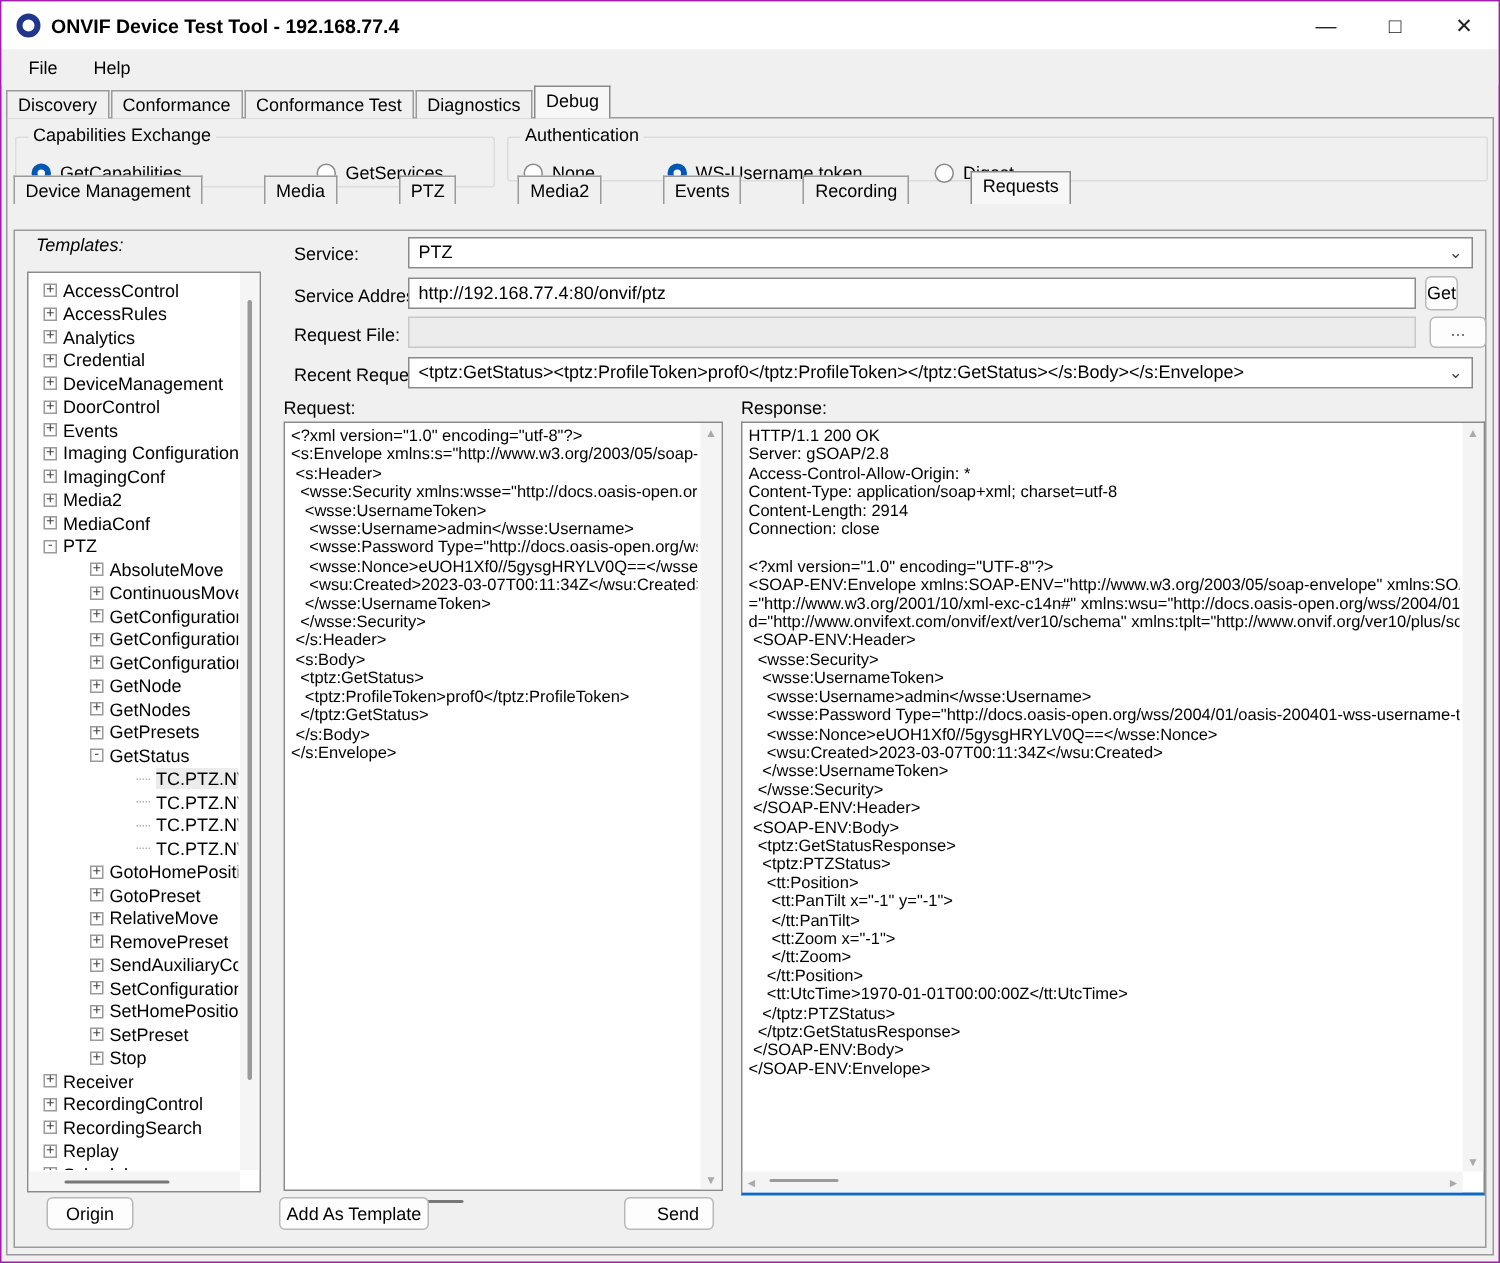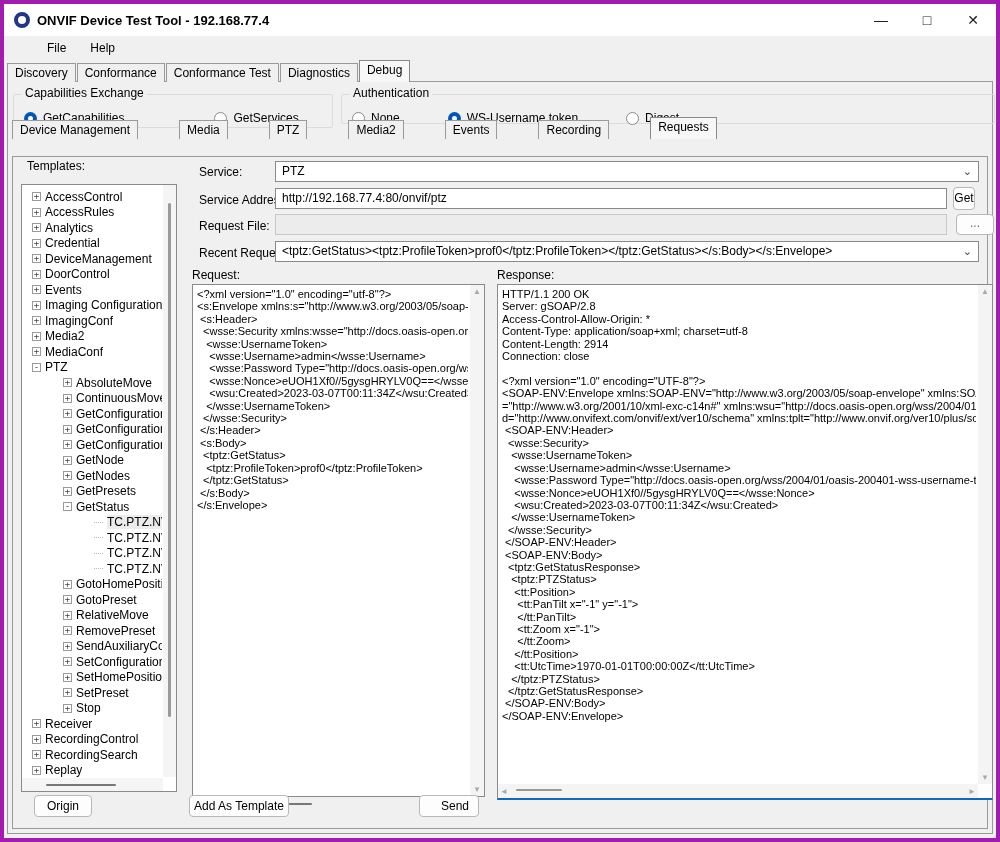--- a/index.html
+++ b/index.html
@@ -1,28 +1,28 @@
 <!DOCTYPE html>
 <html><head>
 <meta charset="utf-8">
 <style>
   * { margin:0; padding:0; box-sizing:border-box; }
   html,body { width:1000px; height:842px; }
   body { font-family:"Liberation Sans", sans-serif; font-size:12px; color:#000; background:#e8e8e8; }
-  .window { position:relative; width:1000px; height:842px; background:#f0f0f0; border:4px solid #a21caf; overflow:hidden; }
+  .window { position:relative; width:1000px; height:842px; background:#f0f0f0; border:1px solid #a21caf; overflow:hidden; }
 
   
   .titlebar { display:flex; align-items:center; height:32px; background:#ffffff; padding-left:10px; }
   .logo { width:16px; height:16px; border-radius:50%; border:4px solid #20368c; background:#fff; margin-right:7px; }
   .title-text { font-size:13px; font-weight:bold; }
   .win-controls { margin-left:auto; display:flex; height:100%; }
   .win-btn { width:46px; height:100%; display:flex; align-items:center; justify-content:center; font-size:14px; color:#222; }
 
   
-  .menubar { display:flex; gap:4px; height:24px; align-items:center; padding-left:8px; background:#f0f0f0;margin-left:25px; }
+  .menubar { display:flex; gap:4px; height:24px; align-items:center; padding-left:8px; background:#f0f0f0; }
   .menu-item { padding:3px 10px; }
 
   
   .tabstrip { display:flex; align-items:flex-end; height:22px; padding-left:3px; position:relative; z-index:2; }
   .tab { padding:3px 7px 3px 7px; border:1px solid #9a9a9a; border-bottom:none; background:#f0f0f0; margin-right:1px; height:19px; line-height:13px; }
   .tab.active { background:#f7f7f7; height:22px; margin-top:-3px; position:relative; z-index:3; border-color:#8a8a8a; }
   .page { position:absolute; left:3px; right:3px; border:1px solid #9a9a9a; background:#f0f0f0; }
   .debug-page { top:77px; bottom:4px; }
 
   
@@ -31,21 +31,21 @@
   .radio-row { position:absolute; top:16px; left:10px; right:6px; display:flex; }
   .radio { display:flex; align-items:center; gap:6px; }
   .rdot { width:13px; height:13px; border-radius:50%; background:#fff; border:1px solid #8a8a8a; flex:0 0 auto; }
   .rdot.on { border:4px solid #0057b8; }
 
   
   .subtabs { position:absolute; top:38px; left:4px; display:flex; align-items:center; z-index:2;gap:40px; }
   .req-page { position:absolute; top:74px; left:4px; right:4px; bottom:4px; border:1px solid #9a9a9a; background:#f0f0f0; }
 
   
-  .templates-label { position:absolute; top:2px; left:14px; }
+  .templates-label { position:absolute; top:2px; left:14px;font-style:italic; }
   .treebox { position:absolute; top:27px; left:8px; width:156px; bottom:36px; background:#fff; border:1px solid #8a8a8a; overflow:hidden; }
   .tree-inner { position:absolute; top:4px; left:2px; right:14px; bottom:14px; overflow:hidden; }
   .tree-row { display:flex; align-items:center; height:15.5px; white-space:nowrap; }
   .expander { width:9px; height:9px; border:1px solid #9a9a9a; background:#fff; font-size:9px; line-height:7px; text-align:center; color:#444; flex:0 0 auto; margin-right:4px; font-family:"DejaVu Sans Mono", monospace; }
   .leafdash { width:9px; flex:0 0 auto; margin-right:4px; border-top:1px dotted #b8b8b8; }
   .tree-label { overflow:hidden; }
   .tree-label.sel { background:#ececec; }
   .vscroll { position:absolute; top:0; right:0; width:13px; bottom:14px; background:#f5f5f5; }
   .vthumb { position:absolute; left:5px; width:3px; background:#9a9a9a; border-radius:2px; }
   .hscroll { position:absolute; left:0; right:13px; bottom:0; height:13px; background:#f5f5f5; }

